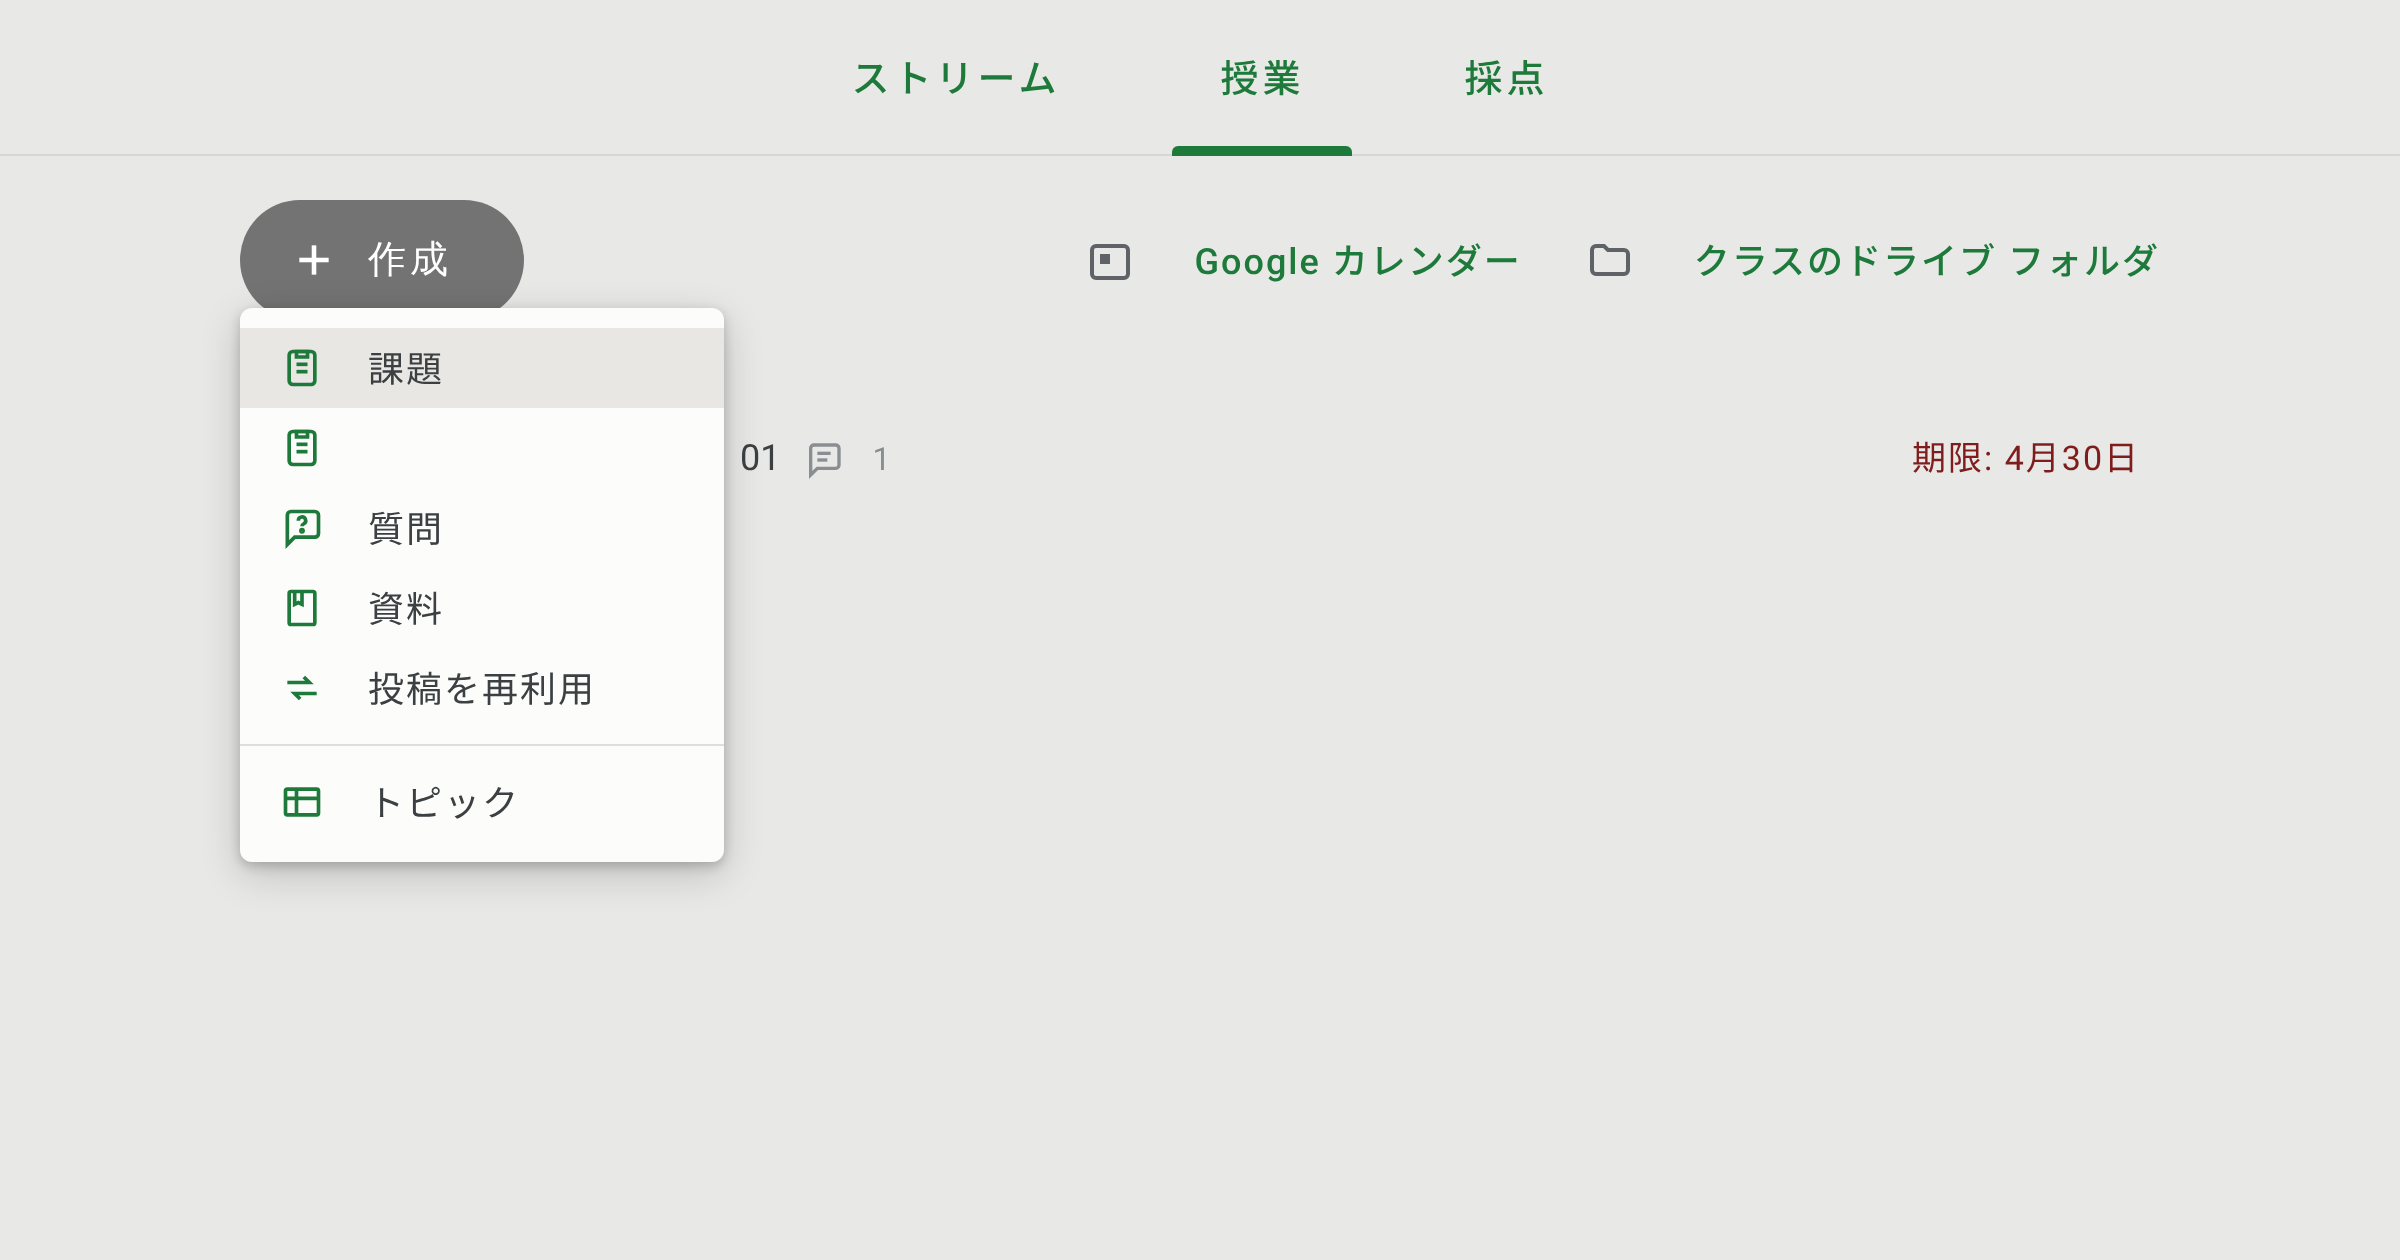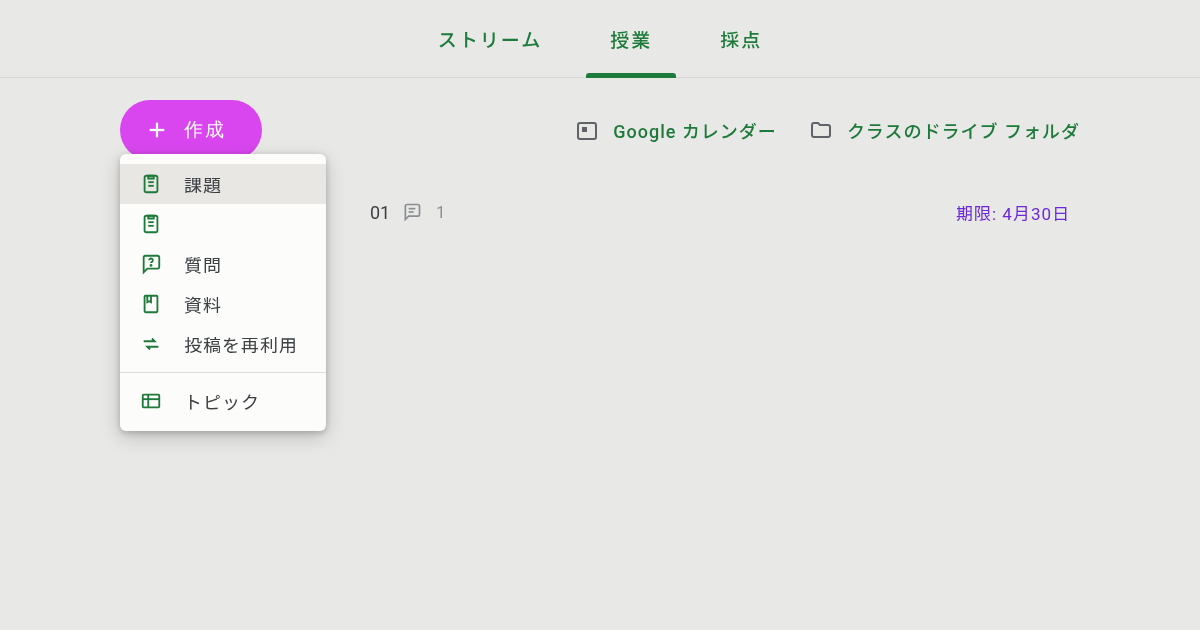--- a/index.html
+++ b/index.html
@@ -10,21 +10,21 @@
     height: 630px;
     overflow: hidden;
     position: relative;
   }
   .tabs {
     display: flex;
     justify-content: center;
     align-items: center;
     height: 78px;
     border-bottom: 1px solid #d6d7d4;
-    gap: 0;
+    gap: 12px;
   }
   .tab {
     padding: 0 34px;
     height: 78px;
     display: flex;
     align-items: center;
     color: #1e7a3a;
     font-size: 19px;
     font-weight: 500;
     cursor: pointer;
@@ -43,58 +43,58 @@
   }
   .toolbar {
     display: flex;
     align-items: center;
     padding: 22px 120px 20px 120px;
   }
   .create-btn {
     display: flex;
     align-items: center;
     gap: 16px;
-    background: #d946ef;
+    background: #737373;
     color: #fff;
     border: none;
     border-radius: 40px;
     padding: 0 36px 0 26px;
     height: 60px;
     font-size: 19px;
     font-weight: 500;
     cursor: pointer;
     letter-spacing: 2px;
   }
   .create-btn svg { flex-shrink: 0; }
   .toolbar-right {
     margin-left: auto;
     display: flex;
     align-items: center;
     gap: 32px;
   }
   .link {
     display: flex;
     align-items: center;
-    gap: 14px;
+    gap: 30px;
     color: #1e7a3a;
     font-size: 18px;
     font-weight: 500;
     cursor: pointer;
     letter-spacing: 1px;
   }
   .link .icon-wrap { color: #5f6368; display:flex; }
   .content {
     position: relative;
     padding: 0 120px;
   }
   .dropdown {
     position: absolute;
     top: -30px;
     left: 120px;
-    width: 206px;
+    width: 242px;
     background: #fcfcfb;
     border-radius: 6px;
     box-shadow: 0 2px 6px rgba(0,0,0,0.2), 0 6px 20px rgba(0,0,0,0.18);
     padding: 10px 0;
     z-index: 10;
   }
   .dropdown-item {
     display: flex;
     align-items: center;
     gap: 22px;
@@ -109,37 +109,37 @@
     background: #e8e7e4;
   }
   .dropdown-item .mi { color: #1e7a3a; flex-shrink:0; width:22px; display:flex; justify-content:center; }
   .dropdown-divider {
     height: 1px;
     background: #dedede;
     margin: 8px 0;
   }
   .assignment-row {
     display: flex;
-    align-items: center;
+    align-items: flex-end;
     height: 56px;
     padding: 0 10px;
     margin-top: 4px;
   }
   .row-left {
     display:flex;
     align-items:center;
     gap: 12px;
     margin-left: 240px;
     color: #3c4043;
     font-size: 18px;
   }
   .row-left .cnt { color: #8a8d91; font-size: 16px; margin-left:2px;}
   .row-right {
     margin-left: auto;
-    color: #6d28d9;
+    color: #7f1d1d;
     font-size: 17px;
     letter-spacing: 1px;
   }
 </style>
 </head>
 <body>
 
 <div class="tabs">
   <div class="tab">ストリーム</div>
   <div class="tab active">授業</div>

